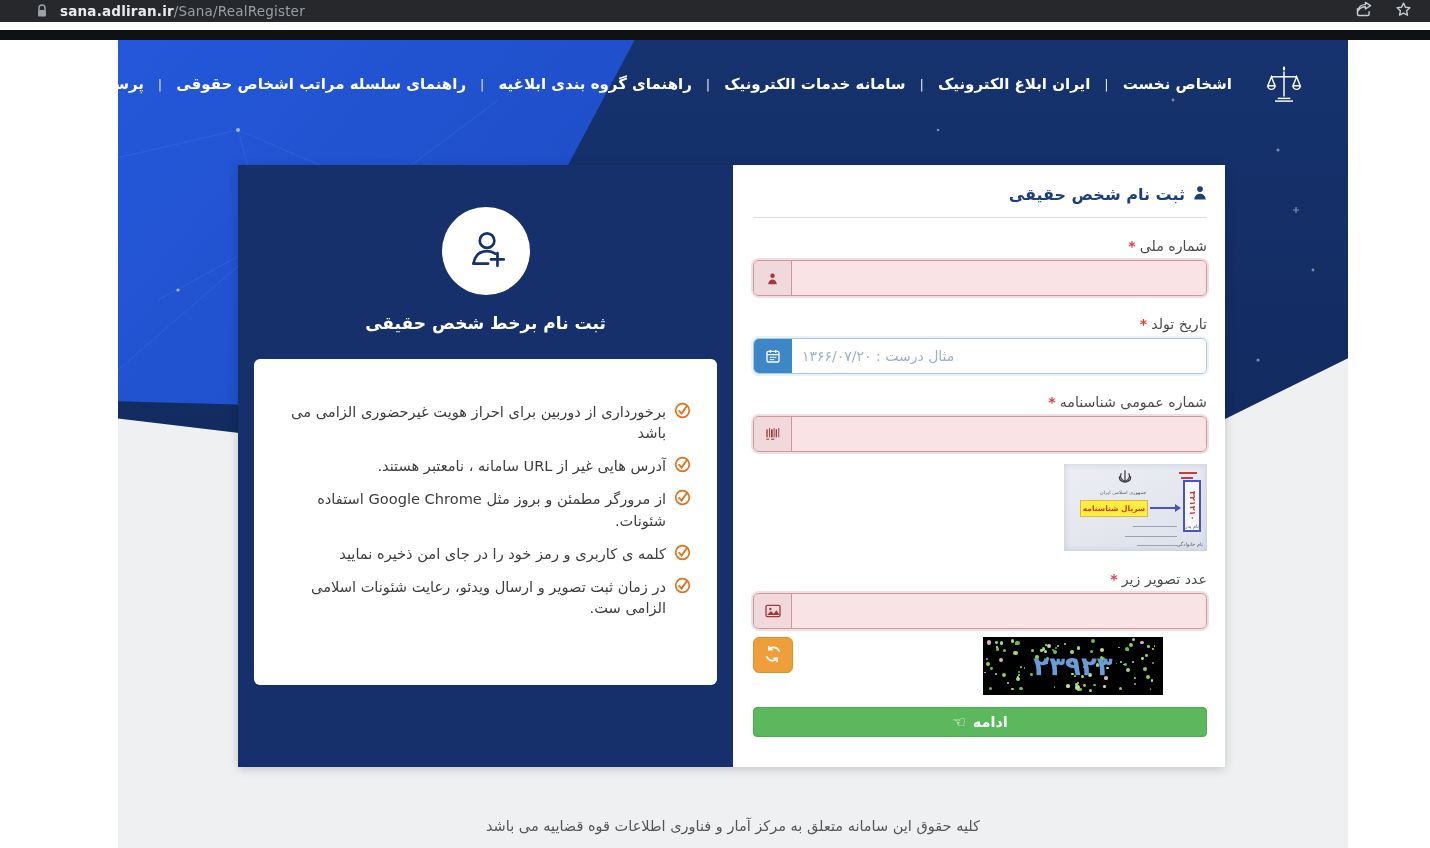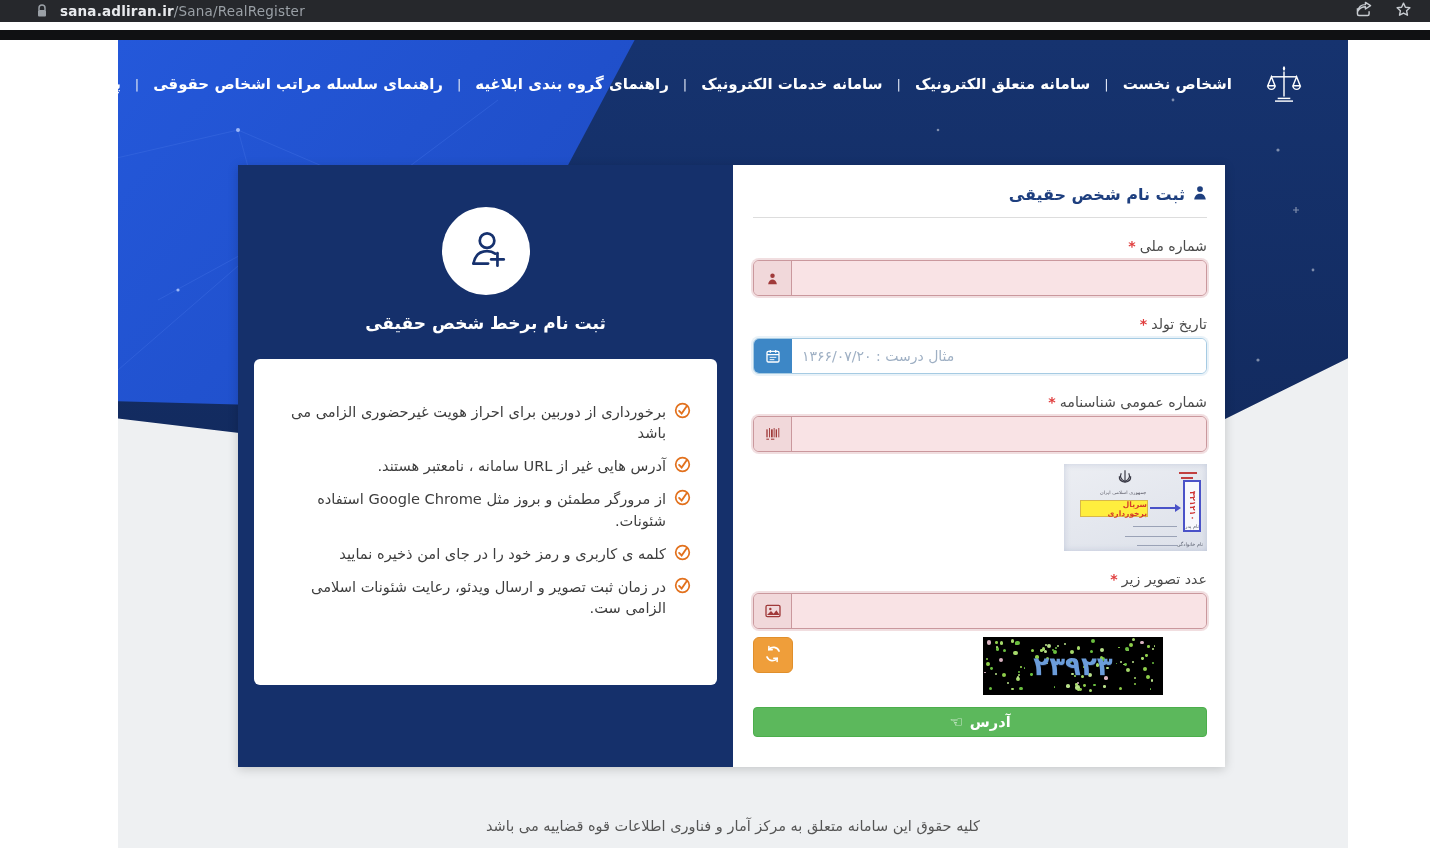--- a/index.html
+++ b/index.html
@@ -185,21 +185,21 @@
               <path d="M6 16l-4 10h8z" fill="none"></path>
                 <path d="M2 26a4 4 0 008 0" fill="none"></path>
               <path d="M34 16l-4 10h8z" fill="none"></path>
                 <path d="M30 26a4 4 0 008 0" fill="none"></path>
               <line x1="13" y1="40" x2="27" y2="40"></line>
                 <line x1="10" y1="43" x2="30" y2="43"></line>
             </svg>
           </span>
           <a href="#">اشخاص نخست</a>
           <span class="sep">|</span>
-          <a href="#">سامانه متعلق الکترونیک</a>
+          <a href="#">ایران ابلاغ الکترونیک</a>
           <span class="sep">|</span>
           <a href="#">سامانه خدمات الکترونیک</a>
           <span class="sep">|</span>
           <a href="#">راهنمای گروه بندی ابلاغیه</a>
           <span class="sep">|</span>
           <a href="#">راهنمای سلسله مراتب اشخاص حقوقی</a>
           <span class="sep">|</span>
           <a href="#">پرسش های متداول</a>
 
         </div>
@@ -322,21 +322,21 @@
                   <path d="M4.5 11c-.5 4 2 7 7.5 8"></path>
                   <path d="M19.5 11c.5 4-2 7-7.5 8"></path>
                 </svg>
             </span>
             <span class="country">جمهوری اسلامی ایران</span>
             <span class="redmark1"></span>
             <span class="redmark2"></span>
             <span class="serialbox">
                 <span>۳۲۱۲۱۰</span>
               </span>
-            <span class="ybox">سریال برخورداری</span>
+            <span class="ybox">سریال شناسنامه</span>
             <span class="arrow"></span>
             <span class="dash d1"></span>
             <span class="dash d2"></span>
             <span class="dash d3"></span>
             <span class="tlabel t1">نام پدر</span>
             <span class="tlabel t2">نام خانوادگی</span>
           </div>
 
           <div class="flabel"><span>عدد تصویر زیر</span><span class="req">*</span></div>
           <div class="igroup pink">
@@ -361,21 +361,21 @@
                   </svg>
               </span>
             </button>
             <div class="captcha"><i style="height: 3.24046px; width: 3.24046px; left: 85.855px; top: 23.0789px; background: rgb(106, 191, 63);"></i><i style="height: 3.07928px; width: 3.07928px; left: 112.588px; top: 26.4862px; background: rgb(165, 217, 106);"></i><i style="height: 2.50509px; width: 2.50509px; left: 32.3045px; top: 5.24168px; background: rgb(142, 206, 74);"></i><i style="height: 2.45313px; width: 2.45313px; left: 73.7822px; top: 7.62342px; background: rgb(185, 224, 138);"></i><i style="height: 2.53663px; width: 2.53663px; left: 168.787px; top: 24.6396px; background: rgb(106, 191, 63);"></i><i style="height: 3.91982px; width: 3.91982px; left: 32.8058px; top: 40.2074px; background: rgb(165, 217, 106);"></i><i style="height: 2.94869px; width: 2.94869px; left: 96.0335px; top: 51.4929px; background: rgb(142, 206, 74);"></i><i style="height: 2.04648px; width: 2.04648px; left: 61.6673px; top: 6.56757px; background: rgb(185, 224, 138);"></i><i style="height: 3.11394px; width: 3.11394px; left: 13.3417px; top: 10.4807px; background: rgb(106, 191, 63);"></i><i style="height: 1.82428px; width: 1.82428px; left: 0.744418px; top: 34.521px; background: rgb(217, 179, 192);"></i><i style="height: 3.04731px; width: 3.04731px; left: 62.966px; top: 19.6773px; background: rgb(142, 206, 74);"></i><i style="height: 3.10132px; width: 3.10132px; left: 61.3105px; top: 12.5824px; background: rgb(185, 224, 138);"></i><i style="height: 3.25898px; width: 3.25898px; left: 19.6603px; top: 12.1812px; background: rgb(106, 191, 63);"></i><i style="height: 3.22669px; width: 3.22669px; left: 148.937px; top: 1.19133px; background: rgb(165, 217, 106);"></i><i style="height: 1.57621px; width: 1.57621px; left: 91.1284px; top: 38.3957px; background: rgb(142, 206, 74);"></i><i style="height: 4.05022px; width: 4.05022px; left: 116.727px; top: 10.7468px; background: rgb(185, 224, 138);"></i><i style="height: 2.80223px; width: 2.80223px; left: 6.80148px; top: 30.3654px; background: rgb(106, 191, 63);"></i><i style="height: 3.33184px; width: 3.33184px; left: 58.5753px; top: 10.4436px; background: rgb(165, 217, 106);"></i><i style="height: 1.67724px; width: 1.67724px; left: 134.936px; top: 9.61372px; background: rgb(142, 206, 74);"></i><i style="height: 1.6447px; width: 1.6447px; left: 63.1273px; top: 25.7624px; background: rgb(185, 224, 138);"></i><i style="height: 1.55326px; width: 1.55326px; left: 132.619px; top: 25.9007px; background: rgb(106, 191, 63);"></i><i style="height: 2.71815px; width: 2.71815px; left: 28.2121px; top: 50.5182px; background: rgb(165, 217, 106);"></i><i style="height: 3.67839px; width: 3.67839px; left: 52.1383px; top: 18.196px; background: rgb(142, 206, 74);"></i><i style="height: 4.26155px; width: 4.26155px; left: 92.4686px; top: 48.2669px; background: rgb(185, 224, 138);"></i><i style="height: 4.16227px; width: 4.16227px; left: 69.7897px; top: 12.5167px; background: rgb(106, 191, 63);"></i><i style="height: 3.77626px; width: 3.77626px; left: 16.6515px; top: 4.11508px; background: rgb(165, 217, 106);"></i><i style="height: 4.12214px; width: 4.12214px; left: 16.2502px; top: 21.0015px; background: rgb(217, 179, 192);"></i><i style="height: 1.8744px; width: 1.8744px; left: 168.699px; top: 10.8834px; background: rgb(185, 224, 138);"></i><i style="height: 2.37644px; width: 2.37644px; left: 34.8811px; top: 33.5338px; background: rgb(106, 191, 63);"></i><i style="height: 4.17563px; width: 4.17563px; left: 30.4076px; top: 14.2694px; background: rgb(165, 217, 106);"></i><i style="height: 3.9335px; width: 3.9335px; left: 163.351px; top: 37.8798px; background: rgb(142, 206, 74);"></i><i style="height: 4.1348px; width: 4.1348px; left: 63.5037px; top: 6.76341px; background: rgb(185, 224, 138);"></i><i style="height: 2.37205px; width: 2.37205px; left: 110.379px; top: 47.0944px; background: rgb(106, 191, 63);"></i><i style="height: 3.0243px; width: 3.0243px; left: 94.2173px; top: 51.0795px; background: rgb(165, 217, 106);"></i><i style="height: 2.69978px; width: 2.69978px; left: 163.882px; top: 8.14142px; background: rgb(142, 206, 74);"></i><i style="height: 2.19619px; width: 2.19619px; left: 168.058px; top: 42.3368px; background: rgb(185, 224, 138);"></i><i style="height: 3.99149px; width: 3.99149px; left: 118.032px; top: 20.1232px; background: rgb(106, 191, 63);"></i><i style="height: 4.10085px; width: 4.10085px; left: 142.789px; top: 31.0667px; background: rgb(165, 217, 106);"></i><i style="height: 3.77295px; width: 3.77295px; left: 2.92465px; top: 25.3351px; background: rgb(142, 206, 74);"></i><i style="height: 2.4215px; width: 2.4215px; left: 123.385px; top: 29.5725px; background: rgb(185, 224, 138);"></i><i style="height: 3.45491px; width: 3.45491px; left: 36.3118px; top: 49.5061px; background: rgb(106, 191, 63);"></i><i style="height: 2.30405px; width: 2.30405px; left: 158.333px; top: 20.2104px; background: rgb(165, 217, 106);"></i><i style="height: 3.00423px; width: 3.00423px; left: 47.5798px; top: 11.8618px; background: rgb(142, 206, 74);"></i><i style="height: 3.61994px; width: 3.61994px; left: 157.15px; top: 3.55317px; background: rgb(217, 179, 192);"></i><i style="height: 1.72835px; width: 1.72835px; left: 40.7466px; top: 30.2251px; background: rgb(106, 191, 63);"></i><i style="height: 4.04028px; width: 4.04028px; left: 87.2305px; top: 13.0256px; background: rgb(165, 217, 106);"></i><i style="height: 1.59213px; width: 1.59213px; left: 37.1603px; top: 29.2364px; background: rgb(142, 206, 74);"></i><i style="height: 2.42112px; width: 2.42112px; left: 33.5696px; top: 39.1116px; background: rgb(185, 224, 138);"></i><i style="height: 4.21592px; width: 4.21592px; left: 32.3143px; top: 4.16797px; background: rgb(106, 191, 63);"></i><i style="height: 3.45388px; width: 3.45388px; left: 97.9169px; top: 37.6529px; background: rgb(165, 217, 106);"></i><i style="height: 2.31655px; width: 2.31655px; left: 162.189px; top: 17.3917px; background: rgb(142, 206, 74);"></i><i style="height: 2.26939px; width: 2.26939px; left: 137.135px; top: 23.7001px; background: rgb(185, 224, 138);"></i><i style="height: 2.91546px; width: 2.91546px; left: 140.934px; top: 25.9562px; background: rgb(106, 191, 63);"></i><i style="height: 3.07396px; width: 3.07396px; left: 106.057px; top: 51.8234px; background: rgb(165, 217, 106);"></i><i style="height: 2.10756px; width: 2.10756px; left: 3.27145px; top: 21.3912px; background: rgb(142, 206, 74);"></i><i style="height: 2.78108px; width: 2.78108px; left: 148.562px; top: 23.6555px; background: rgb(185, 224, 138);"></i><i style="height: 2.362px; width: 2.362px; left: 68.6981px; top: 12.0816px; background: rgb(106, 191, 63);"></i><i style="height: 1.87596px; width: 1.87596px; left: 140.466px; top: 26.5613px; background: rgb(165, 217, 106);"></i><i style="height: 1.60837px; width: 1.60837px; left: 100.263px; top: 29.0886px; background: rgb(142, 206, 74);"></i><i style="height: 2.85514px; width: 2.85514px; left: 143.191px; top: 11.5158px; background: rgb(185, 224, 138);"></i><i style="height: 3.69153px; width: 3.69153px; left: 121.006px; top: 39.1761px; background: rgb(217, 179, 192);"></i><i style="height: 3.6432px; width: 3.6432px; left: 93.6359px; top: 8.92309px; background: rgb(165, 217, 106);"></i><i style="height: 2.83079px; width: 2.83079px; left: 100.376px; top: 47.263px; background: rgb(142, 206, 74);"></i><i style="height: 2.05738px; width: 2.05738px; left: 74.3278px; top: 24.6412px; background: rgb(185, 224, 138);"></i><i style="height: 1.53558px; width: 1.53558px; left: 166.609px; top: 51.0831px; background: rgb(106, 191, 63);"></i><i style="height: 1.74677px; width: 1.74677px; left: 13.1956px; top: 9.19298px; background: rgb(165, 217, 106);"></i><i style="height: 3.64392px; width: 3.64392px; left: 116.824px; top: 19.3982px; background: rgb(142, 206, 74);"></i><i style="height: 2.65863px; width: 2.65863px; left: 88.0872px; top: 35.6979px; background: rgb(185, 224, 138);"></i><i style="height: 3.28811px; width: 3.28811px; left: 5.65953px; top: 50.15px; background: rgb(106, 191, 63);"></i><i style="height: 2.67624px; width: 2.67624px; left: 57.3398px; top: 12.0961px; background: rgb(165, 217, 106);"></i><i style="height: 2.04806px; width: 2.04806px; left: 151.008px; top: 46.3285px; background: rgb(142, 206, 74);"></i><i style="height: 2.60017px; width: 2.60017px; left: 23.872px; top: 44.8121px; background: rgb(185, 224, 138);"></i><i style="height: 1.70015px; width: 1.70015px; left: 70.5794px; top: 49.0742px; background: rgb(106, 191, 63);"></i><i style="height: 1.63264px; width: 1.63264px; left: 170.826px; top: 8.06838px; background: rgb(165, 217, 106);"></i><i style="height: 3.90604px; width: 3.90604px; left: 146.389px; top: 5.84464px; background: rgb(142, 206, 74);"></i><i style="height: 3.71961px; width: 3.71961px; left: 83.2443px; top: 47.3613px; background: rgb(185, 224, 138);"></i><i style="height: 3.98027px; width: 3.98027px; left: 107.815px; top: 1.95517px; background: rgb(106, 191, 63);"></i><i style="height: 4.19398px; width: 4.19398px; left: 4.23422px; top: 3.37111px; background: rgb(217, 179, 192);"></i><i style="height: 3.9497px; width: 3.9497px; left: 160.078px; top: 30.3121px; background: rgb(142, 206, 74);"></i><i style="height: 2.14275px; width: 2.14275px; left: 80.5815px; top: 5.79555px; background: rgb(185, 224, 138);"></i><i style="height: 4.27448px; width: 4.27448px; left: 141.685px; top: 9.75942px; background: rgb(106, 191, 63);"></i><i style="height: 1.86368px; width: 1.86368px; left: 150.655px; top: 39.8312px; background: rgb(165, 217, 106);"></i><i style="height: 2.75151px; width: 2.75151px; left: 12.2951px; top: 4.24075px; background: rgb(142, 206, 74);"></i><i style="height: 3.95928px; width: 3.95928px; left: 104.806px; top: 36.0771px; background: rgb(185, 224, 138);"></i><i style="height: 2.74227px; width: 2.74227px; left: 71.624px; top: 9.72072px; background: rgb(106, 191, 63);"></i><i style="height: 1.94835px; width: 1.94835px; left: 34.6629px; top: 37.08px; background: rgb(165, 217, 106);"></i><i style="height: 3.541px; width: 3.541px; left: 135.507px; top: 49.5078px; background: rgb(142, 206, 74);"></i><i style="height: 2.58691px; width: 2.58691px; left: 120.173px; top: 48.1839px; background: rgb(185, 224, 138);"></i><i style="height: 2.34119px; width: 2.34119px; left: 47.4149px; top: 36.3563px; background: rgb(106, 191, 63);"></i><i style="height: 3.34206px; width: 3.34206px; left: 27.5413px; top: 2.46325px; background: rgb(165, 217, 106);"></i><i style="height: 4.0211px; width: 4.0211px; left: 18.6826px; top: 36.4654px; background: rgb(142, 206, 74);"></i><i style="height: 2.08303px; width: 2.08303px; left: 11.6937px; top: 36.3315px; background: rgb(185, 224, 138);"></i><i style="height: 3.30404px; width: 3.30404px; left: 106.535px; top: 12.5836px; background: rgb(106, 191, 63);"></i><i style="height: 2.69721px; width: 2.69721px; left: 92.338px; top: 46.2118px; background: rgb(165, 217, 106);"></i><i style="height: 2.07754px; width: 2.07754px; left: 93.9477px; top: 45.1718px; background: rgb(217, 179, 192);"></i>
               <span class="noise"></span>
               <span class="digits">۲۳۹۲۳</span>
             </div>
           </div>
 
           <button class="submit">
-            <span>آدرس</span>
+            <span>ادامه</span>
             <span class="hand">☜</span>
           </button>
         </div>
       </div>
 
       <div class="footer">کلیه حقوق این سامانه متعلق به مرکز آمار و فناوری اطلاعات قوه قضاییه می باشد</div>
     </div>
   </div>
 </div>
 

